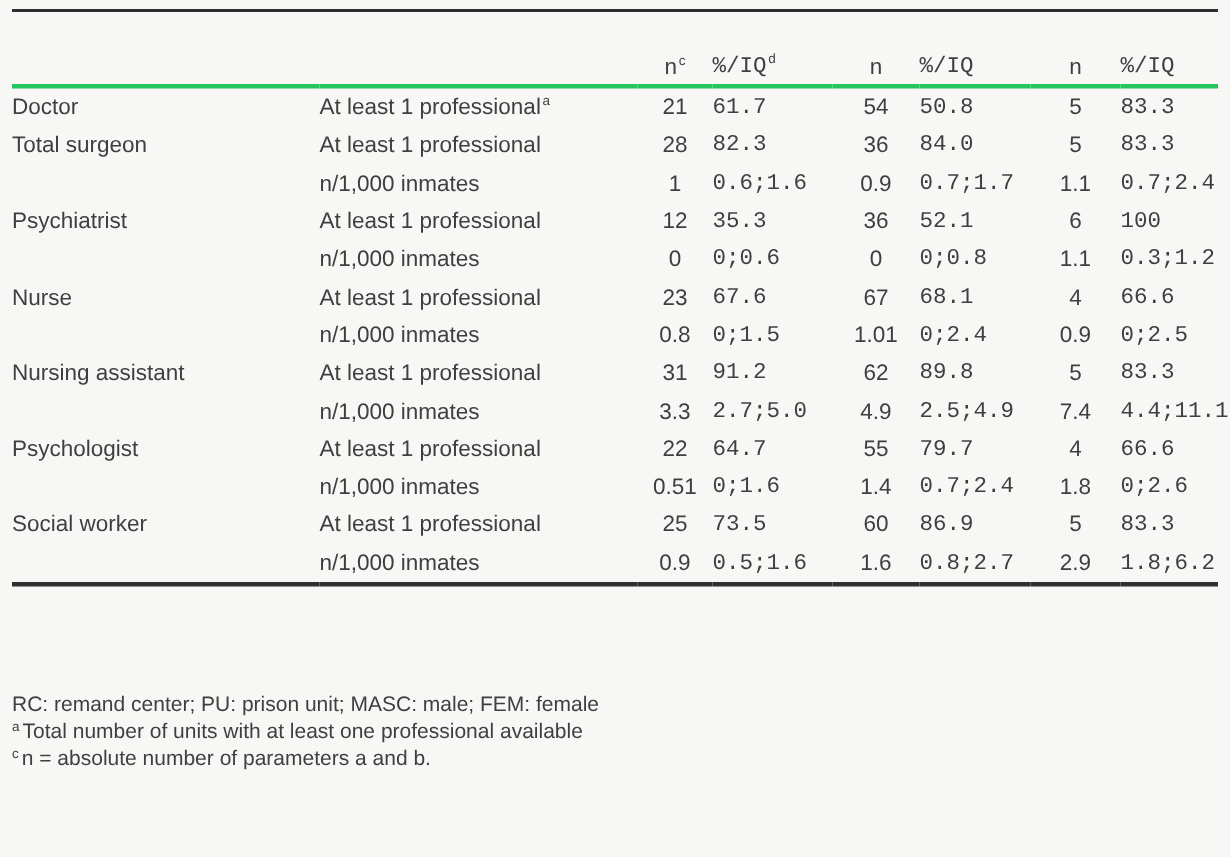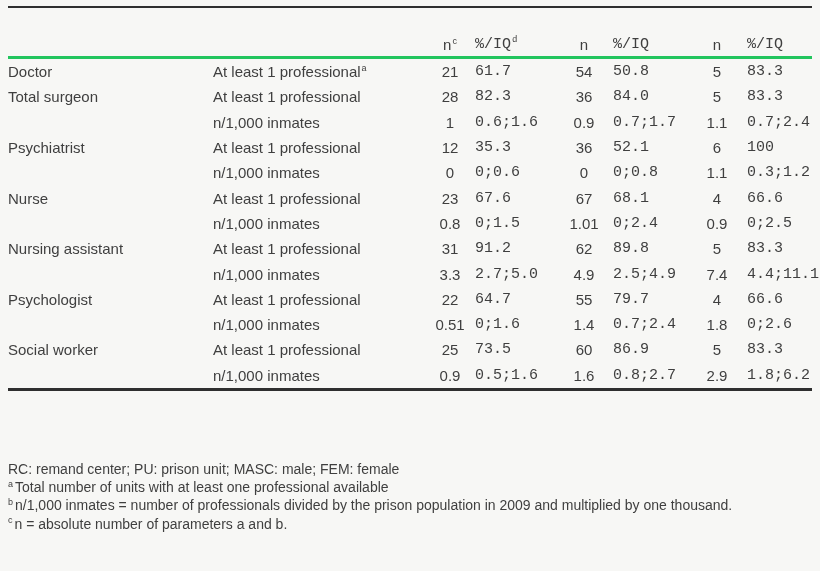--- a/index.html
+++ b/index.html
@@ -192,15 +192,14 @@
       <td class="c-iq">0.8;2.7</td>
       <td class="c-num">2.9</td>
       <td class="c-iq c-iq-fem">1.8;6.2</td>
     </tr>
   </tbody>
 </table>
 
 <div class="footnotes">
   <div class="fn"><span>RC: remand center; PU: prison unit; MASC: male; FEM: female</span></div>
   <div class="fn"><sup>a</sup><span>Total number of units with at least one professional available</span></div>
-  <div class="fn"><sup>b</sup><span>n/1,000 inmates = number of professionals divided by the prison population in 2009 and multiplied by one thousand.</span></div>
   <div class="fn"><sup>c</sup><span>n = absolute number of parameters a and b.</span></div>
 </div>
 
 </body></html>

